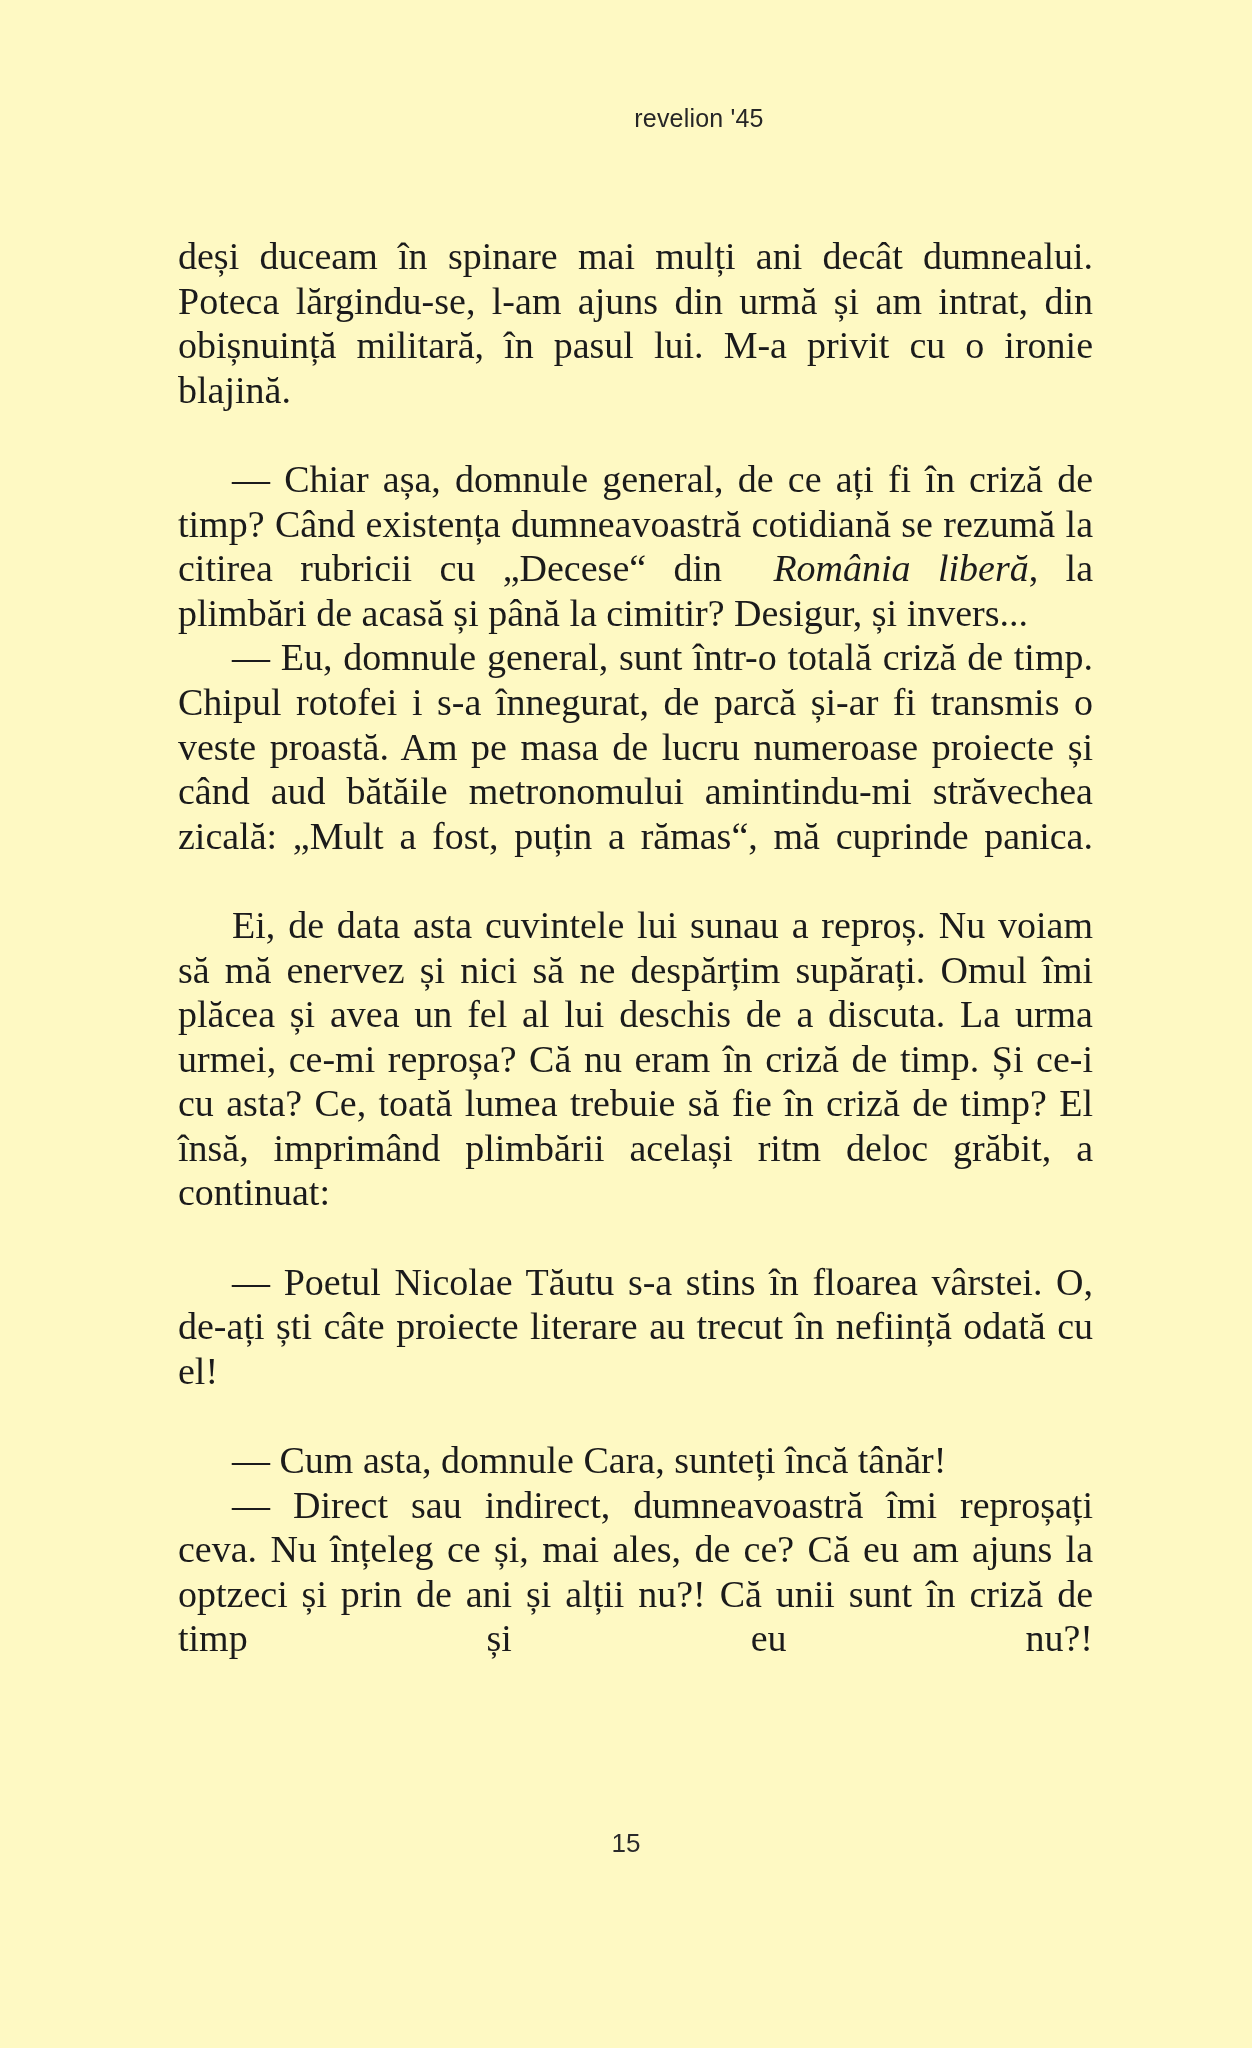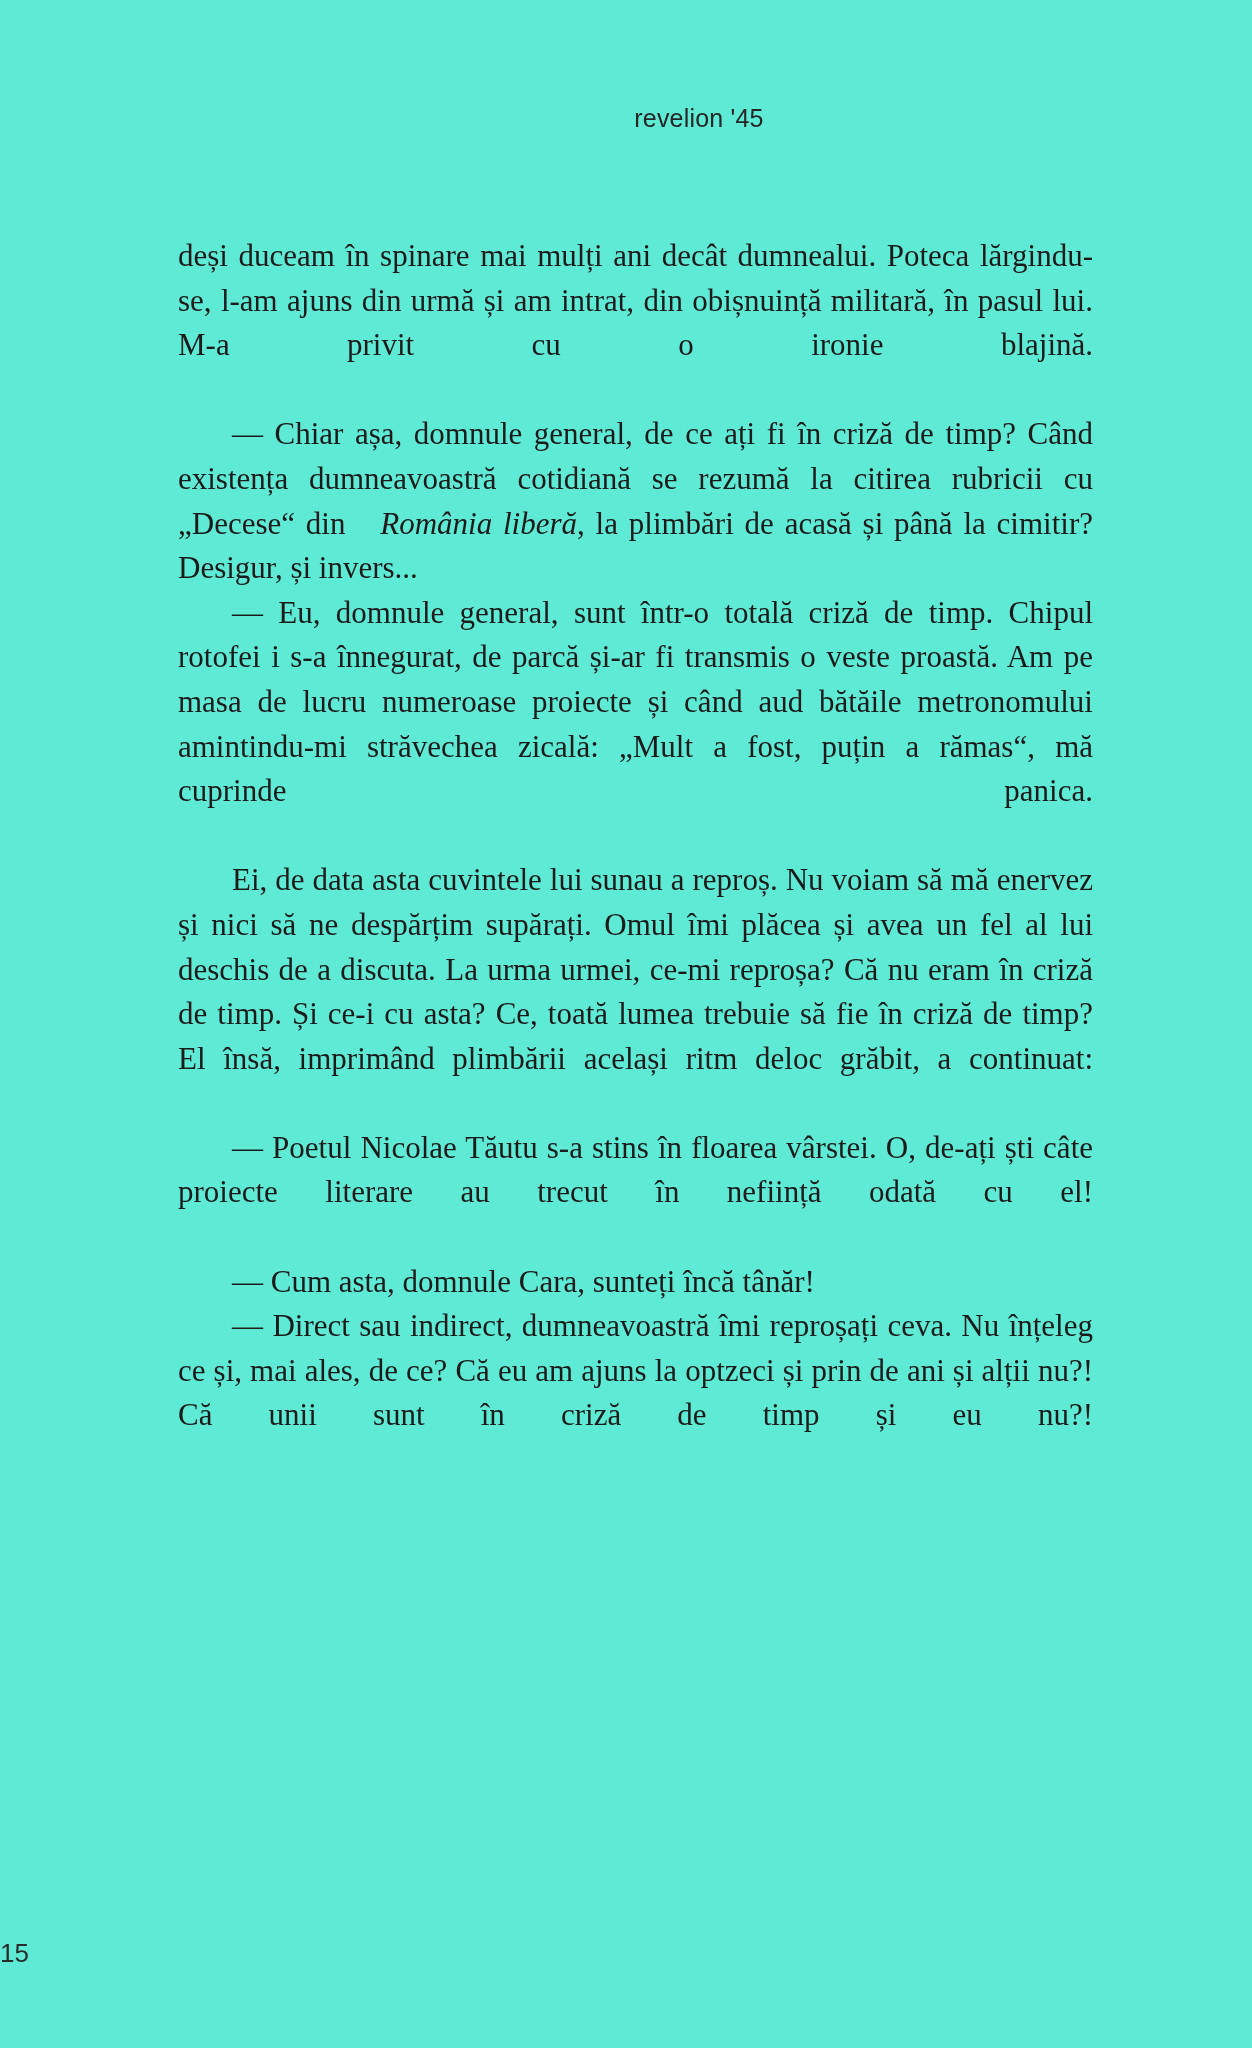--- a/index.html
+++ b/index.html
@@ -13,21 +13,21 @@
     height: 2048px;
     position: relative;
     font-family: "Liberation Serif", serif;
     color: #1a1a1a;
     overflow: hidden;
   }
 
   .page {
     position: absolute;
     inset: 0;
-    background: #5eead4;
+    background: #fef9c3;
   }
 
   
   .running-head {
     position: absolute;
     top: 104px;
     left: 0;
     right: 0;
     text-align: center;
     font-family: "Liberation Sans", sans-serif;
@@ -36,21 +36,21 @@
     color: #262626;
     padding-left: 146px; 
   }
 
   
   .textblock {
     position: absolute;
     left: 178px;
     top: 234px;
     width: 915px;
-    font-size: 31px;
+    font-size: 38px;
     line-height: 44.6px;
     text-align: justify;
     text-justify: inter-word;
     -webkit-hyphens: none;
     hyphens: none;
     color: #1b1b1b;
   }
 
   .textblock p {
     margin: 0;
@@ -69,21 +69,22 @@
     width: 100%;
   }
 
   .it { font-style: italic; margin-left: 24px; }
 
   
   .folio {
     position: absolute;
     left: 0;
     right: 0;
-    top: 1938px;
+    top: 1828px;
+    text-align: center;
     font-family: "Liberation Sans", sans-serif;
     font-size: 26px;
     color: #2b2b2b;
   }
 </style>
 </head>
 <body>
 
 <div class="page">
 

